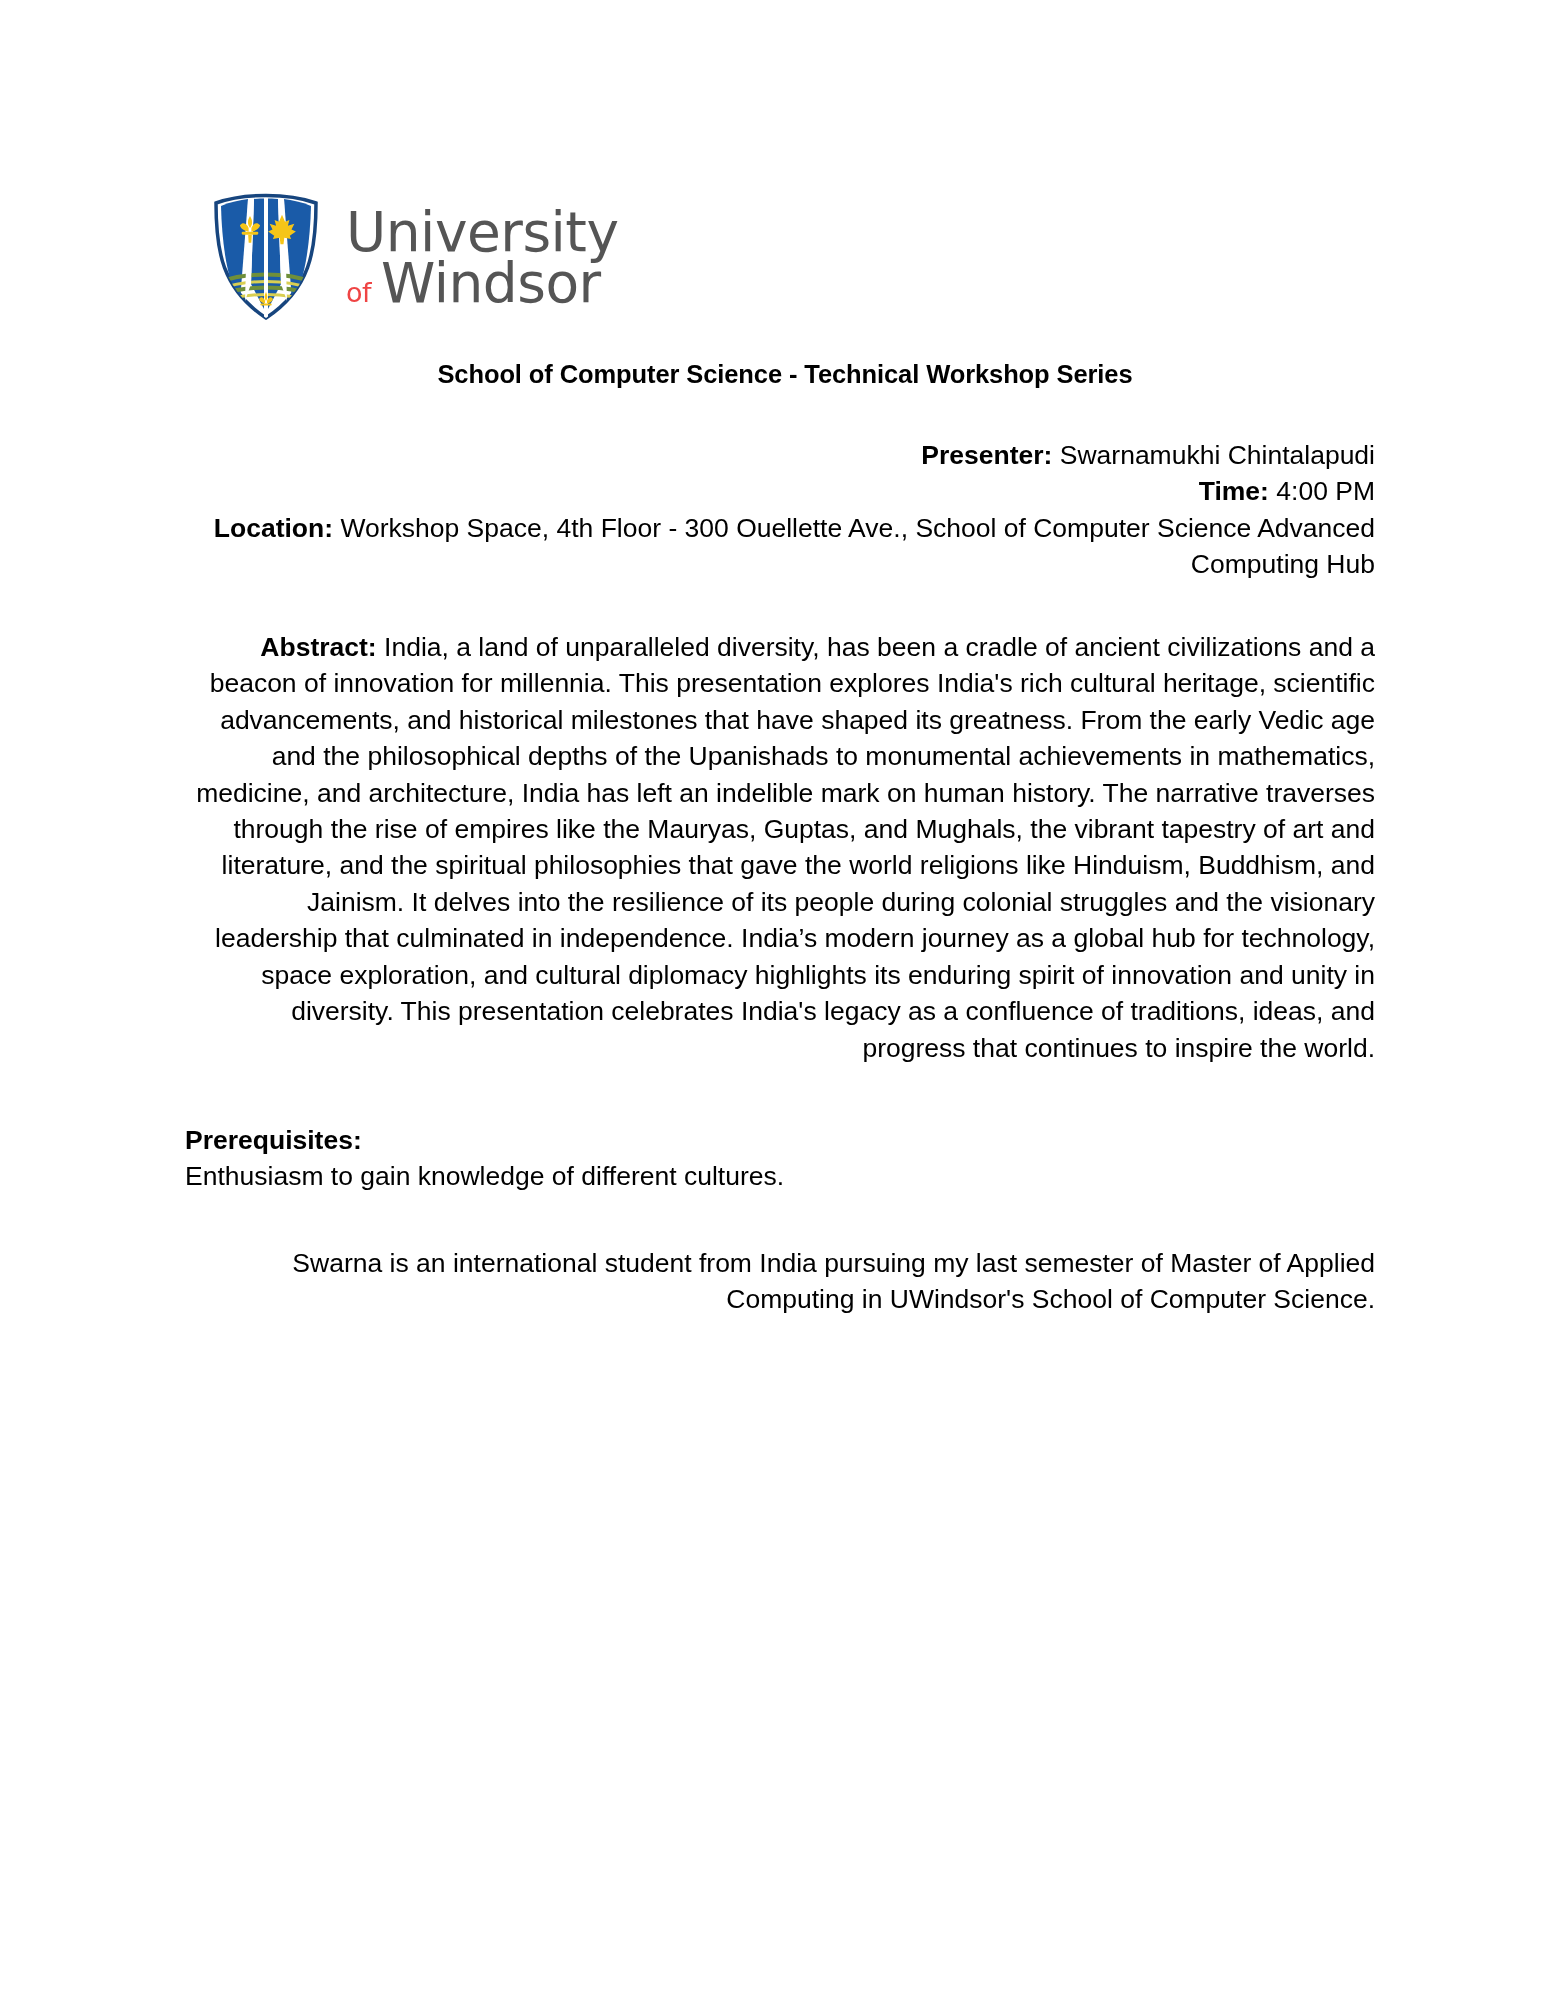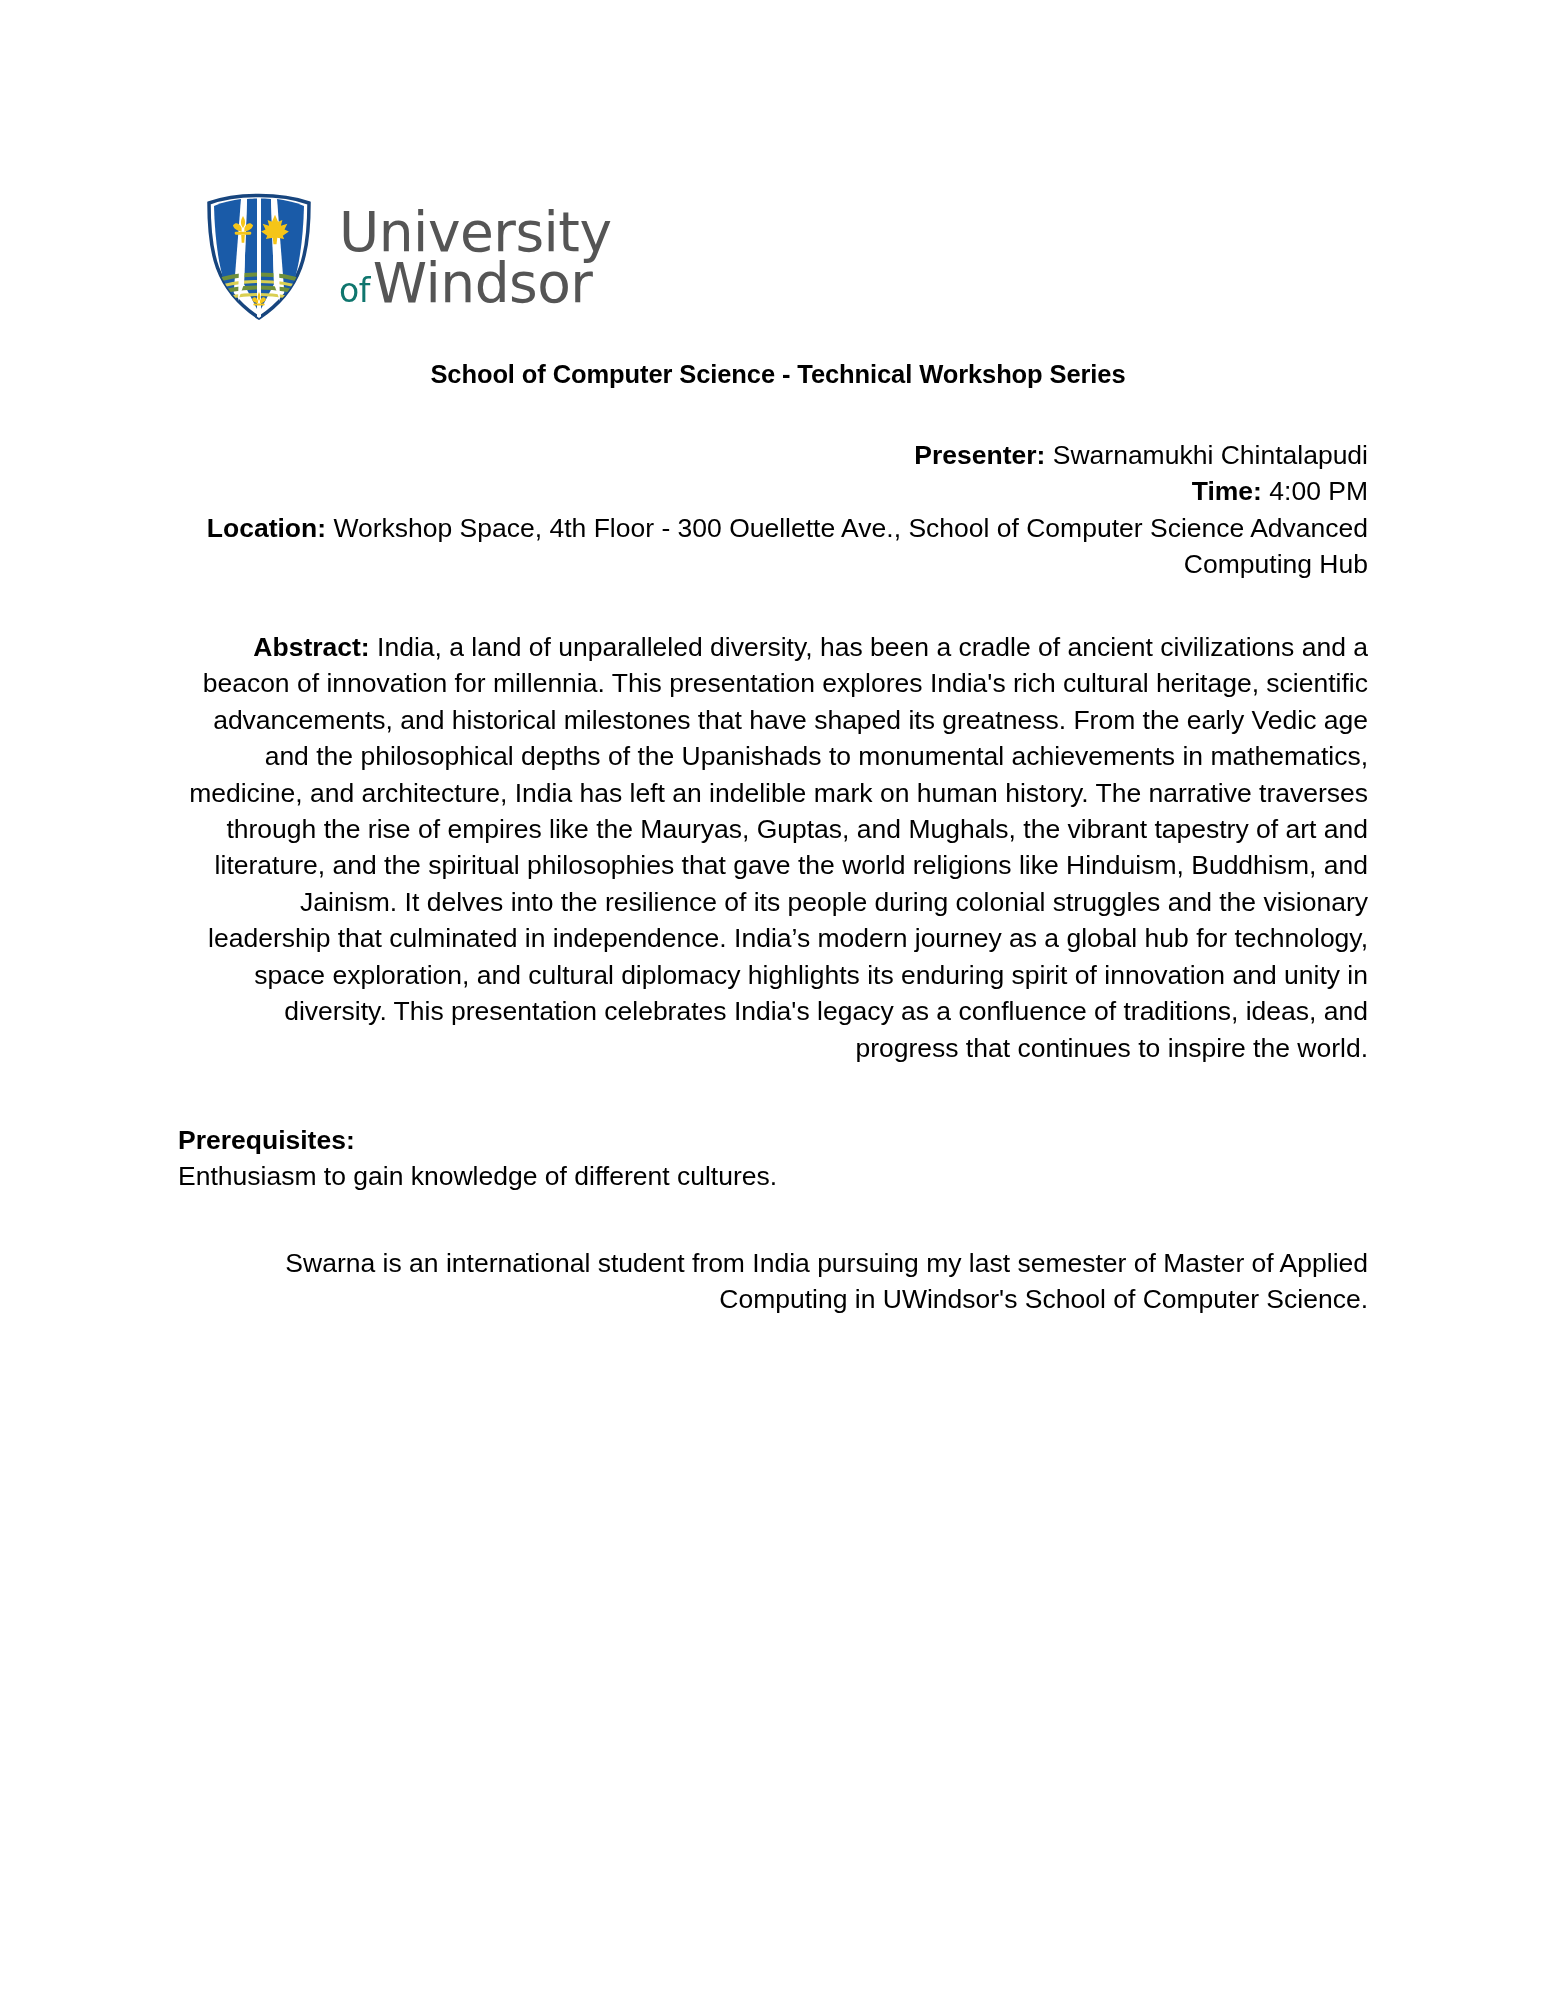--- a/index.html
+++ b/index.html
@@ -17,21 +17,21 @@
   }
   .page {
     position: absolute;
     left: 0; top: 0;
     width: 1545px;
     height: 2000px;
     background: #ffffff;
   }
   .content {
     position: absolute;
-    left: 178px;
+    left: 185px;
     top: 180px;
     width: 1190px;
   }
 
   
   .logo-block {
     display: flex;
     align-items: center;
     height: 150px;
     margin-left: 25px;
@@ -60,23 +60,23 @@
   .logo-line2 {
     font-family: "DejaVu Sans", sans-serif;
     font-size: 55px;
     color: #555555;
     letter-spacing: -0.5px;
     font-weight: 400;
     display: flex;
     align-items: baseline;
   }
   .logo-of {
-    font-size: 33px;
-    color: #0f766e;
-    margin-right: 3px;
+    font-size: 27px;
+    color: #ef4444;
+    margin-right: 10px;
   }
 
   
   .series-heading {
     text-align: center;
     font-weight: bold;
     font-size: 25.5px;
     letter-spacing: -0.1px;
     margin: 0 0 48px 0;
     padding-left: 10px;

